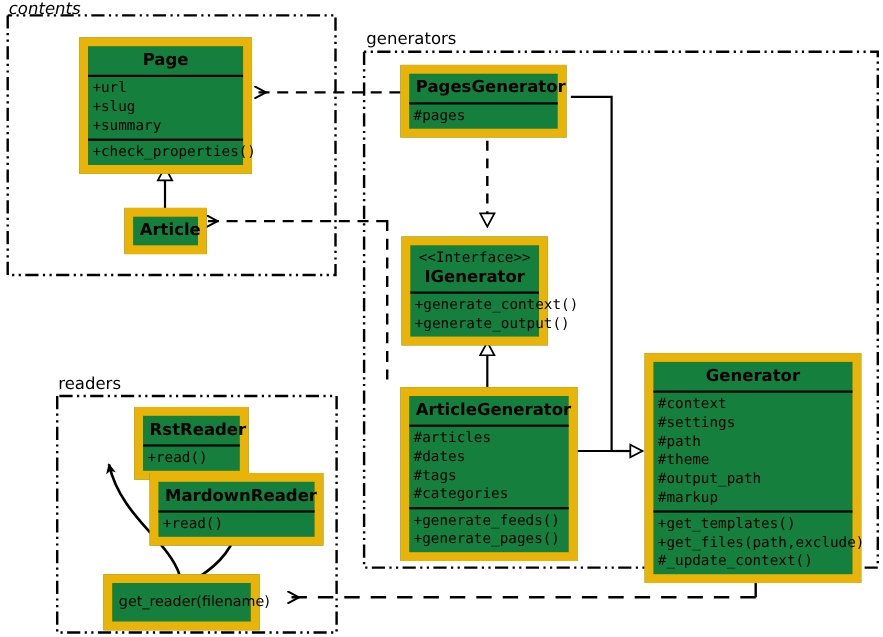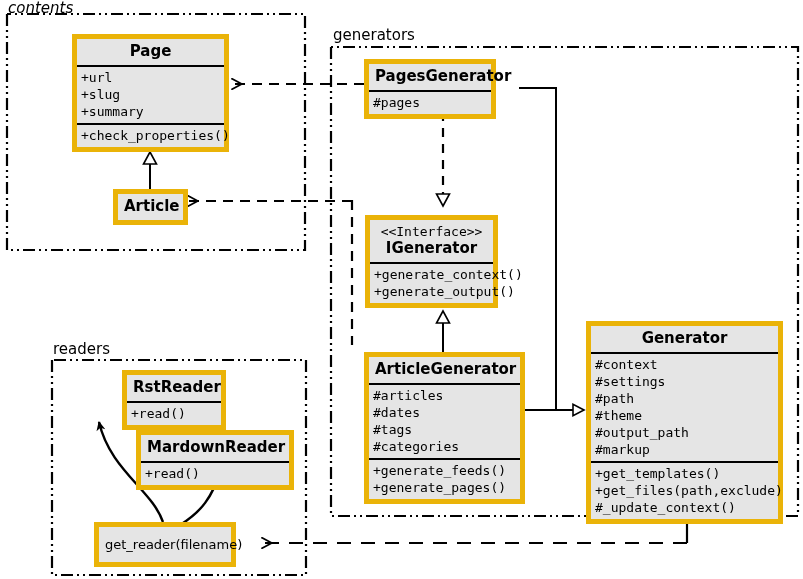--- a/index.html
+++ b/index.html
@@ -23,22 +23,22 @@
     background: #ffffff;
     padding: 0 3px;
     white-space: nowrap;
     line-height: 17px;
   }
 
   
   .cls {
     position: absolute;
     box-sizing: border-box;
-    border: 5px solid #eab308;
-    background: #e5e5e5;
+    border: 8px solid #eab308;
+    background: #15803d;
     z-index: 5;
   }
   .cls-name {
     font-family: "DejaVu Sans", sans-serif;
     font-weight: bold;
     font-size: 15px;
     text-align: center;
     color: #000;
     padding: 4px 6px 5px 6px;
     line-height: 17px;
@@ -176,21 +176,21 @@
     </div>
     <div class="cls-sep cls-compartment">
       <div class="cls-member">+check_properties()</div>
     </div>
   </div>
 
   <div class="cls" style="left:113px; top:189px; width:75px;">
     <div class="cls-name">Article</div>
   </div>
 
-  <div class="cls" style="left:364px; top:59px; width:132px;">
+  <div class="cls" style="left:364px; top:59px; width:151px;">
     <div class="cls-name">PagesGenerator</div>
     <div class="cls-sep cls-compartment">
       <div class="cls-member">#pages</div>
     </div>
   </div>
 
   <div class="cls" style="left:365px; top:215px; width:133px;">
     <div class="cls-stereo">&lt;&lt;Interface&gt;&gt;</div>
     <div class="cls-name" style="padding-top:0;">IGenerator</div>
     <div class="cls-sep cls-compartment">

